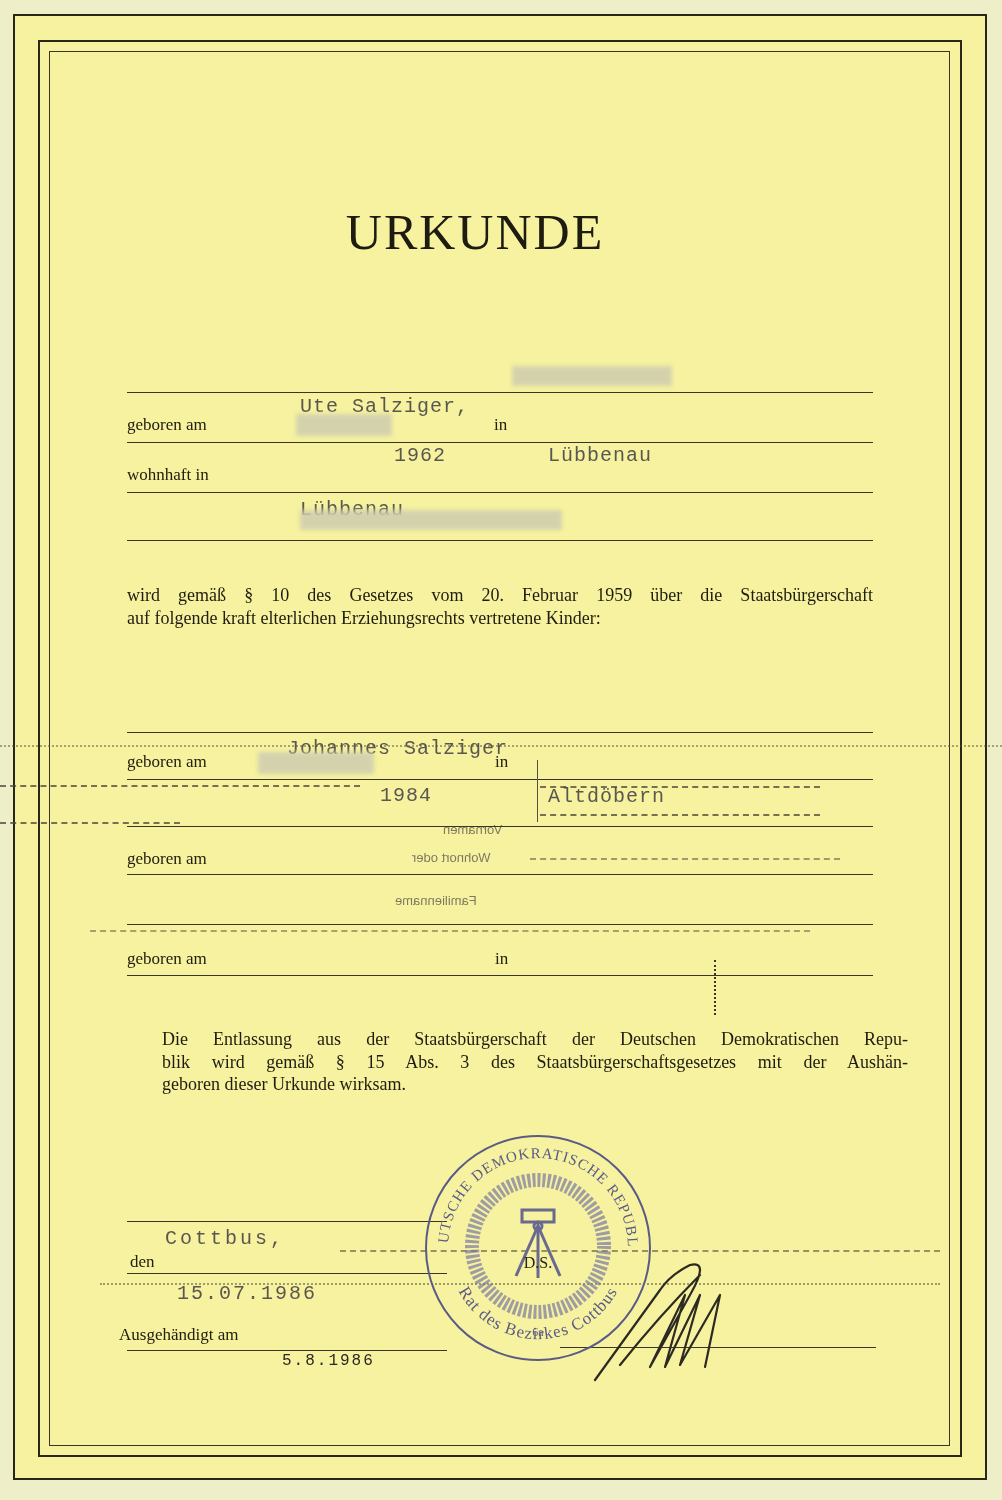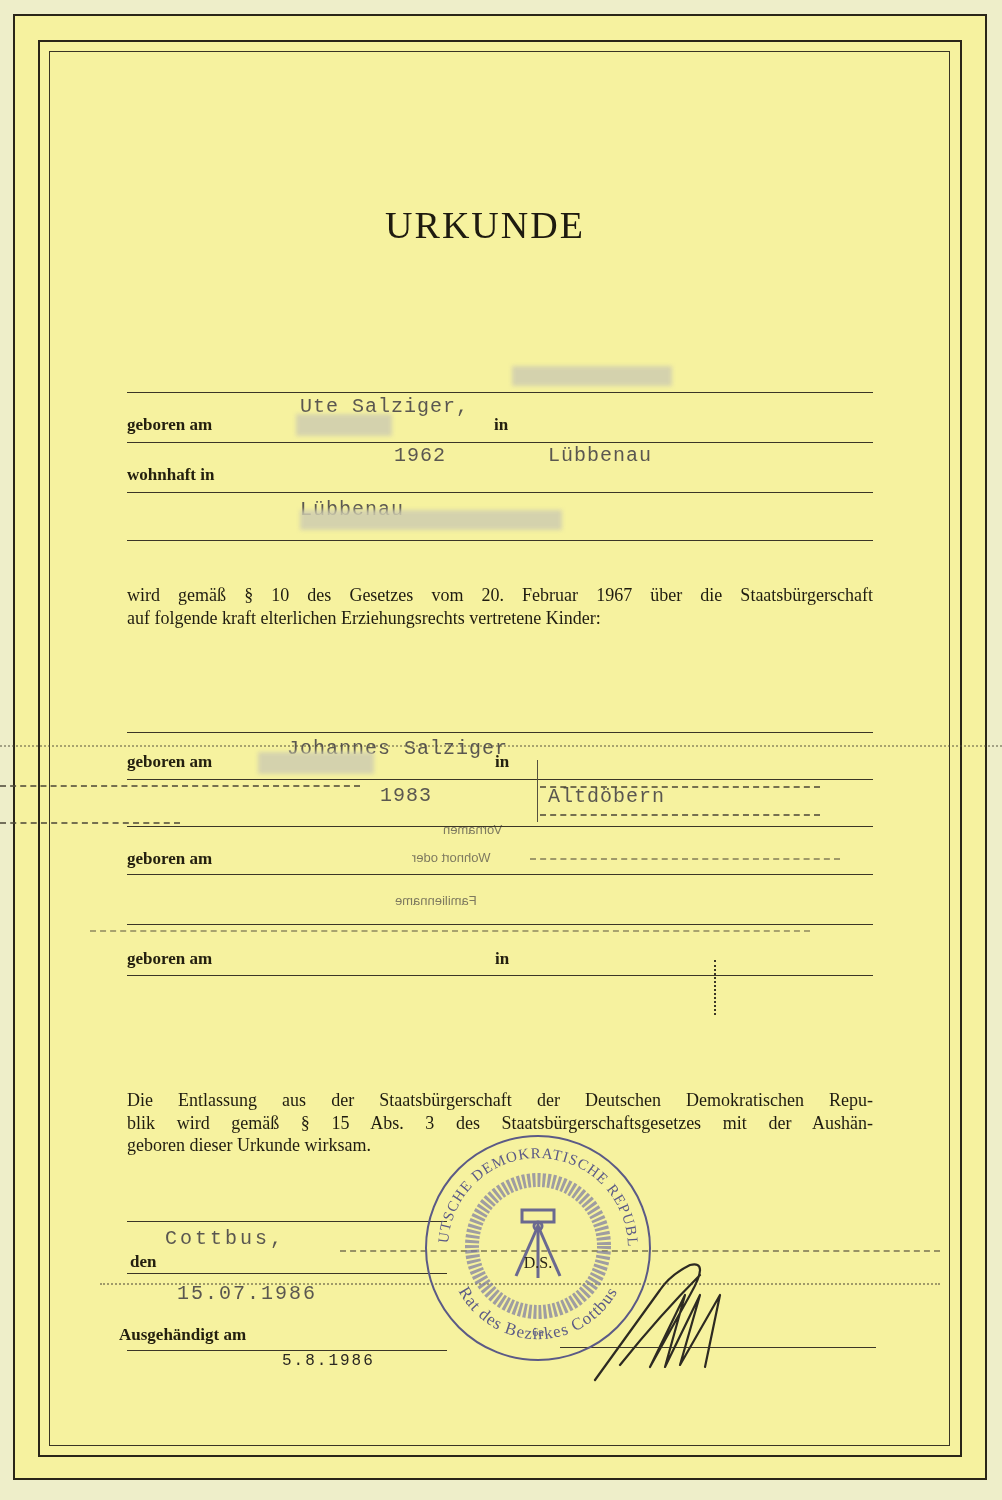--- a/index.html
+++ b/index.html
@@ -17,31 +17,30 @@
   }
   .frame-thick {
     position: absolute; left: 38px; top: 40px; width: 924px; height: 1417px;
     border: 2px solid #2a2618; box-sizing: border-box;
   }
   .frame-thin {
     position: absolute; left: 49px; top: 51px; width: 901px; height: 1395px;
     border: 1px solid #3a3524; box-sizing: border-box;
   }
   .title {
-    position: absolute; left: 14px; width: 942px; top: 203px; text-align: center;
-    font-family: "Liberation Serif", serif; font-size: 38px; letter-spacing: 2px;
+    position: absolute; left: 4px; width: 942px; top: 203px; text-align: center;
+    font-family: "Liberation Serif", serif; font-size: 50px; letter-spacing: 2px;
     color: #1e1b10;
   }
   .rule {
     position: absolute; height: 0; border-top: 1.5px solid #3b3626;
   }
   .label {
     position: absolute; font-family: "Liberation Serif", serif; font-size: 17px;
     color: #24200f;
-    font-weight: bold;
   }
   .typed {
     position: absolute; font-family: "Liberation Mono", "DejaVu Sans Mono", monospace;
     font-size: 20px; color: #5a5750; letter-spacing: 1px; margin-top: 32px;
   }
   .typed.dark { color: #2b2822; font-size: 16px; letter-spacing: 2px; }
   .blur {
     position: absolute; background: #cfcdb0; filter: blur(2px); opacity: 0.85;
   }
   .para {
@@ -84,31 +83,31 @@
 <div class="rule" style="left:127px; top:442px; width:746px;"></div>
 
 <div class="label" style="left:127px; top:465px;">wohnhaft in</div>
 <div class="typed" style="left:300px; top:466px;">Lübbenau</div>
 <div class="rule" style="left:127px; top:492px; width:746px;"></div>
 
 <div class="blur" style="left:300px; top:510px; width:262px; height:20px;"></div>
 <div class="rule" style="left:127px; top:540px; width:746px;"></div>
 
 <div class="para" style="top:584px;">
-  <span class="line justify">wird gemäß § 10 des Gesetzes vom 20. Februar 1967 über die Staatsbürgerschaft</span>
+  <span class="line justify">wird gemäß § 10 des Gesetzes vom 20. Februar 1959 über die Staatsbürgerschaft</span>
   <span class="line">auf folgende kraft elterlichen Erziehungsrechts vertretene Kinder:</span>
 </div>
 
 <div class="typed" style="left:287px; top:705px;">Johannes Salziger</div>
 <div class="rule" style="left:127px; top:732px; width:746px;"></div>
 
 <div class="noise" style="left:0px; top:745px; width:1002px; border-top-style:dotted; opacity:0.45;"></div>
 <div class="label" style="left:127px; top:752px;">geboren am</div>
 <div class="blur" style="left:258px; top:752px; width:116px; height:22px;"></div>
-<div class="typed" style="left:380px; top:752px;">1983</div>
+<div class="typed" style="left:380px; top:752px;">1984</div>
 <div class="label" style="left:495px; top:752px;">in</div>
 <div class="typed" style="left:548px; top:753px;">Altdöbern</div>
 <div class="rule" style="left:127px; top:779px; width:746px;"></div>
 <div class="noise" style="left:0px; top:785px; width:360px;"></div>
 <div class="noise" style="left:540px; top:786px; width:280px;"></div>
 <div class="rule" style="left:537px; top:760px; width:0; height:62px; border-top:none; border-left:1px solid #55503f;"></div>
 <div class="noise" style="left:0px; top:822px; width:180px;"></div>
 <div class="noise" style="left:540px; top:814px; width:280px;"></div>
 <div class="mirror" style="left:443px; top:822px;">Vornamen</div>
 <div class="rule" style="left:127px; top:826px; width:746px;"></div>
@@ -119,21 +118,21 @@
 <div class="rule" style="left:127px; top:874px; width:746px;"></div>
 <div class="mirror" style="left:395px; top:893px;">Familienname</div>
 <div class="rule" style="left:127px; top:924px; width:746px;"></div>
 <div class="noise" style="left:90px; top:930px; width:720px; opacity:0.45;"></div>
 
 <div class="label" style="left:127px; top:949px;">geboren am</div>
 <div class="label" style="left:495px; top:949px;">in</div>
 <div class="rule" style="left:127px; top:975px; width:746px;"></div>
 <div class="rule" style="left:714px; top:960px; width:0; height:55px; border-top:none; border-left:2px dotted #3b3626;"></div>
 
-<div class="para" style="top:1089px;">
+<div class="para" style="top:1028px;margin-left:35px;">
   <span class="line justify">Die Entlassung aus der Staatsbürgerschaft der Deutschen Demokratischen Repu-</span>
   <span class="line justify">blik wird gemäß § 15 Abs. 3 des Staatsbürgerschaftsgesetzes mit der Aushän-</span>
   <span class="line">geboren dieser Urkunde wirksam.</span>
 </div>
 
 <div class="typed" style="left:165px; top:1195px; letter-spacing:3px;">Cottbus,</div>
 <div class="rule" style="left:127px; top:1221px; width:320px;"></div>
 
 <div class="label" style="left:130px; top:1252px;">den</div>
 <div class="typed" style="left:177px; top:1250px; letter-spacing:2px;">15.07.1986</div>

